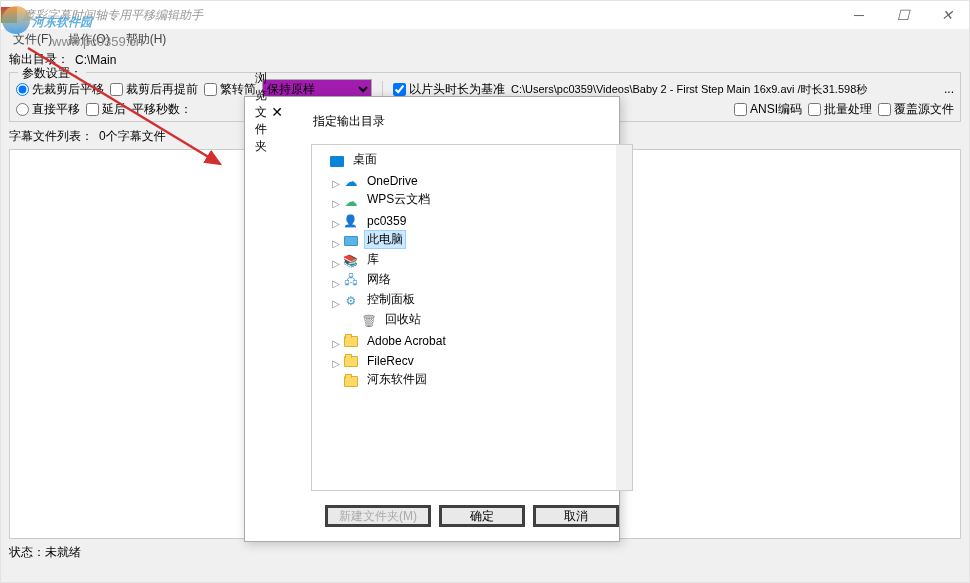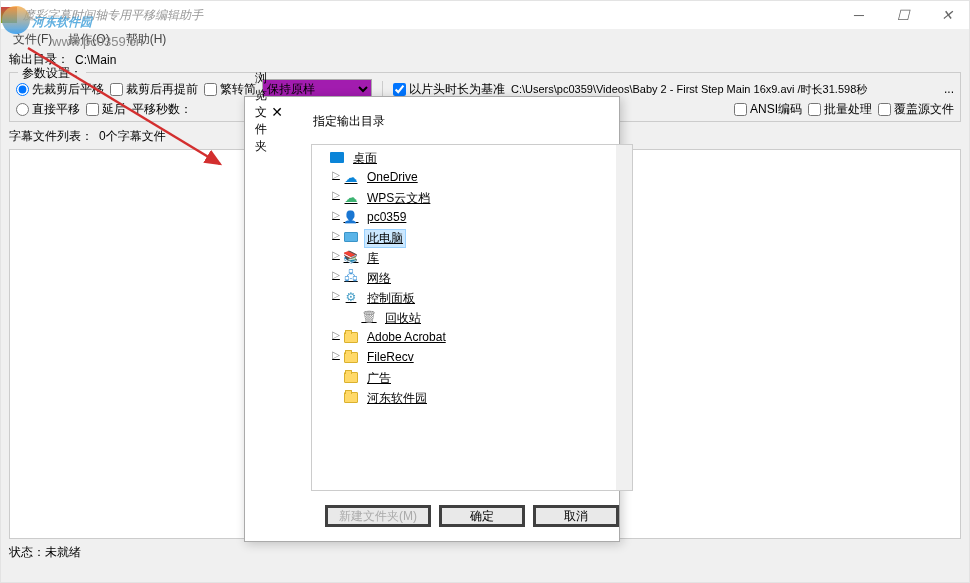--- a/index.html
+++ b/index.html
@@ -38,21 +38,21 @@
     .arrow-overlay { position: absolute; top: 44px; left: 20px; z-index: 60; pointer-events: none; }
     
     
     .dialog { position: absolute; left: 244px; top: 96px; width: 376px; height: 446px; background: #fff; border: 1px solid #aaa; box-shadow: 2px 2px 10px rgba(0,0,0,0.2); z-index: 100; display: flex; }
     .dialog-title { height: 30px; display: flex; align-items: center; padding: 0 10px; font-size: 12px; }
     .dialog-title-text { flex: 1; }
     .dialog-close { width: 20px; text-align: center; font-size: 14px; }
     .dialog-body { flex: 1; padding: 8px 14px 0 14px; display: flex; flex-direction: column; }
     .dialog-prompt { padding: 8px 0 14px 2px; font-size: 12px; }
     .tree { border: 1px solid #ccc; flex: 1; overflow: auto; background: #fff; padding: 4px 0; }
-    .tree-item { display: flex; align-items: flex-start; height: 20px; padding-left: 4px; text-decoration: underline; }
+    .tree-item { display: flex; align-items: flex-end; height: 20px; padding-left: 4px; }
     .tree-expand { width: 12px; text-align: center; color: #888; font-size: 10px; }
     .tree-icon { width: 18px; height: 16px; margin-right: 4px; display: inline-flex; align-items: center; justify-content: center; }
     .tree-label { font-size: 12px; padding: 1px 3px; }
     .tree-label.selected { background: #cce8ff; border: 1px solid #99d1ff; padding: 0 2px; }
     .indent-1 { padding-left: 18px; }
     .indent-2 { padding-left: 36px; }
     .icon-folder { width: 14px; height: 11px; background: #ffd968; border: 1px solid #dab12d; border-radius: 1px; position: relative; }
     .icon-folder::before { content: ''; position: absolute; top: -3px; left: 0; width: 5px; height: 3px; background: #ffd968; border: 1px solid #dab12d; border-bottom: none; border-radius: 1px 1px 0 0; }
     .icon-desktop { width: 14px; height: 11px; background: #0a84d8; border-radius: 1px; }
     .icon-onedrive { color: #0a84d8; font-size: 13px; }
@@ -243,27 +243,20 @@
             <span class="tree-icon">
               <span class="icon-folder"></span>
             </span>
             <span class="tree-label">FileRecv</span>
           </div>
         <div class="tree-item indent-1">
             <span class="tree-expand"></span>
             <span class="tree-icon">
               <span class="icon-folder"></span>
             </span>
-            <span class="tree-label">广告</span>
-          </div>
-        <div class="tree-item indent-1">
-            <span class="tree-expand"></span>
-            <span class="tree-icon">
-              <span class="icon-folder"></span>
-            </span>
             <span class="tree-label">河东软件园</span>
           </div>
       </div>
       <div class="tree-scroll"></div>
     </div>
     <div class="dialog-footer">
       <div class="dlg-btn newfolder-btn disabled">新建文件夹(M)</div>
       <div class="dlg-btn">确定</div>
       <div class="dlg-btn">取消</div>
     </div>

